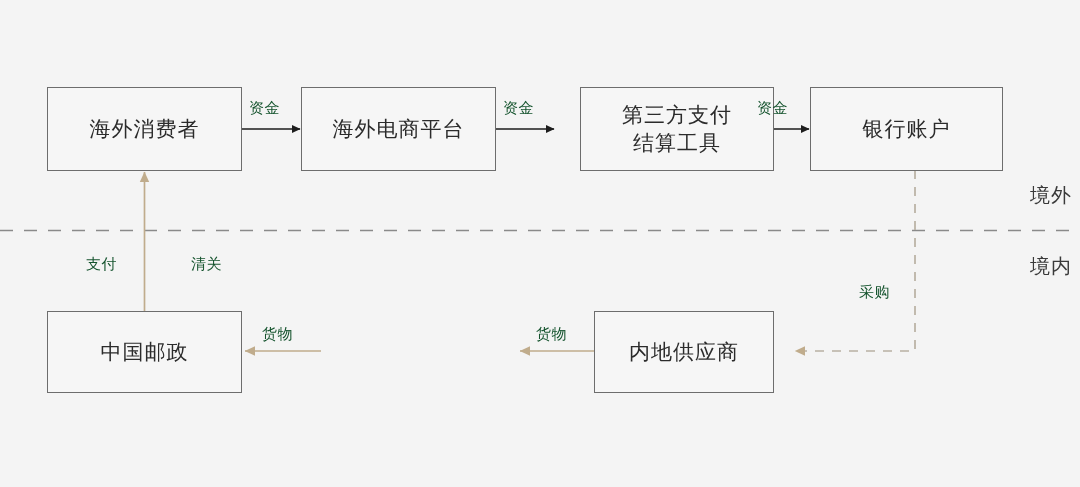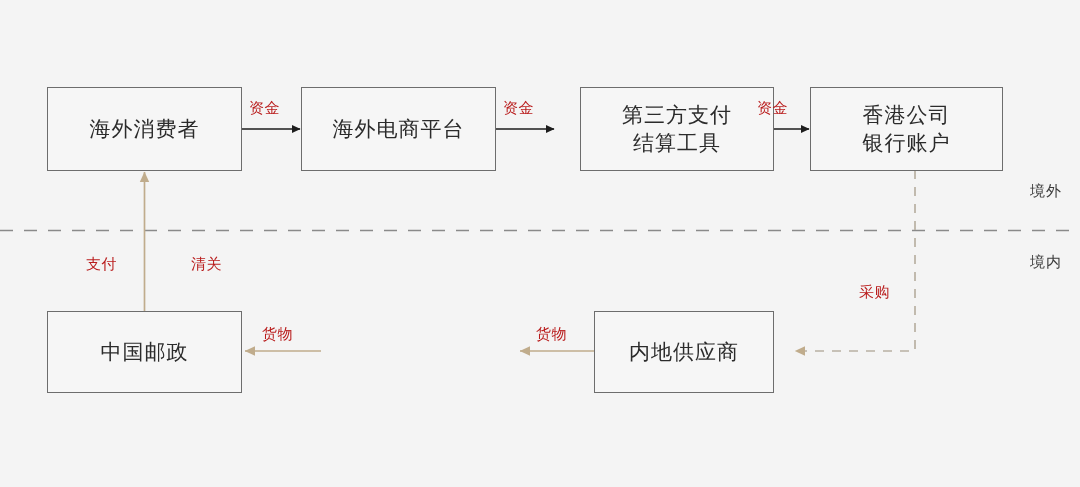--- a/index.html
+++ b/index.html
@@ -34,31 +34,31 @@
     justify-content: center;
     color: #2b2b2b;
     font-size: 21px;
     line-height: 1.35;
     letter-spacing: 1px;
     white-space: nowrap;
   }
   .node .line2 { display: block; }
   .edge-label {
     position: absolute;
-    color: #b91c1c;
+    color: #14532d;
     font-size: 15px;
     letter-spacing: 0.5px;
     white-space: nowrap;
     background: transparent;
     text-align: center;
   }
   .zone-label {
     position: absolute;
     color: #3a3a3a;
-    font-size: 15px;
+    font-size: 20px;
     letter-spacing: 1px;
     white-space: nowrap;
   }
 </style>
 </head>
 <body>
 
 <div id="canvas">
 
   <svg class="layer" viewBox="0 0 1080 487" xmlns="http://www.w3.org/2000/svg">
@@ -92,21 +92,20 @@
   <div class="node" style="left:301px; top:87px; width:195px; height:84px;">
     <span>海外电商平台</span>
   </div>
 
   <div class="node" style="left:555px; top:87px; width:194px; height:84px;margin-left:25px;">
     <span>第三方支付</span>
     <span class="line2">结算工具</span>
   </div>
 
   <div class="node" style="left:810px; top:87px; width:193px; height:84px;">
-    <span>香港公司</span>
     <span class="line2">银行账户</span>
   </div>
 
   <div class="node" style="left:47px; top:311px; width:195px; height:82px;">
     <span>中国邮政</span>
   </div>
 
 
   <div class="node" style="left:594px; top:311px; width:180px; height:82px;">
     <span>内地供应商</span>

